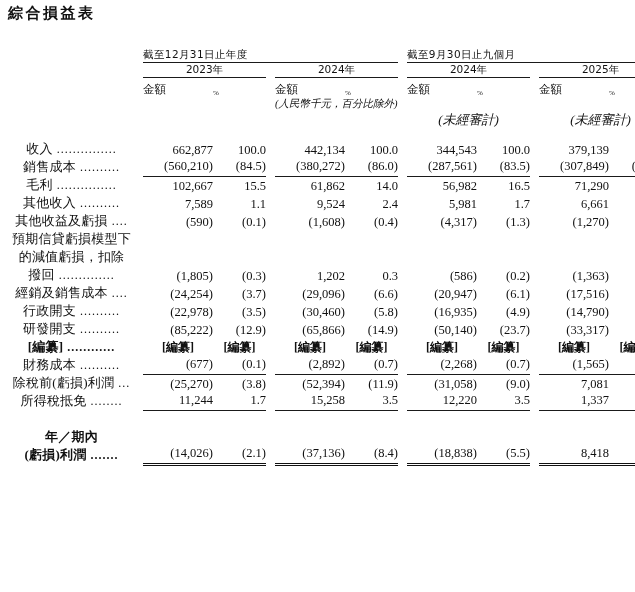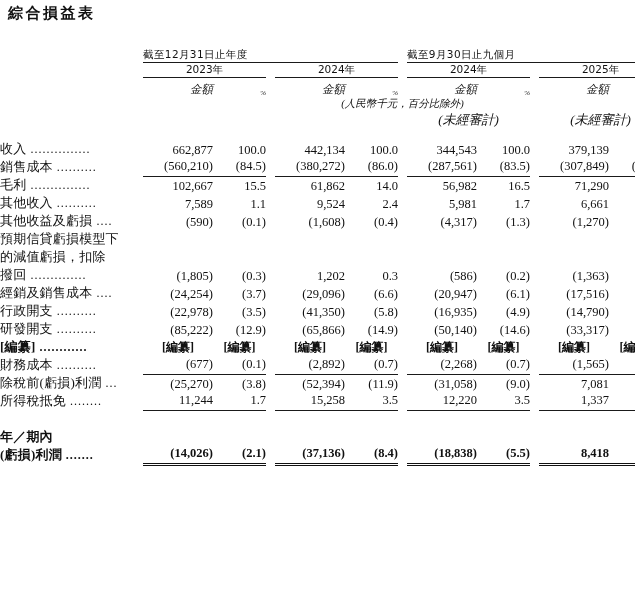--- a/index.html
+++ b/index.html
@@ -56,61 +56,60 @@
   .rule-top{border-bottom:1px solid #1a1a1a;}
   .yr-head{
     text-align:center;
     font-family:"DejaVu Sans","Liberation Sans",sans-serif;
     font-size:10.5px;
     font-weight:bold;
     padding-top:7px;padding-bottom:4px;
     white-space:nowrap;
   }
   .sub-head{
-    text-align:right;
+    text-align:left;
     font-size:11.5px;
     padding-top:8px;padding-bottom:2px;
     white-space:nowrap;
-    font-style:italic;
   }
   .sub-head.pct{font-size:7px;vertical-align:top;padding-top:11px;}
   .unit-note{
-    text-align:center;
     font-style:italic;
     font-size:10.5px;
     padding-top:6px;
     white-space:nowrap;
   }
   .audit-note{
     text-align:center;
     font-style:italic;
     font-size:13px;
     padding-top:5px;padding-bottom:2px;
     white-space:nowrap;
   }
 
   
   .lbl{
     font-size:13px;
     white-space:nowrap;
     padding-top:4.5px;padding-bottom:1px;
     letter-spacing:0.2px;
+    text-align:center;
   }
   .lbl .dots{letter-spacing:1px;font-size:12px;}
   .lbl-ind1{padding-left:14px;}
   .lbl-ind2{padding-left:28px;}
   .lbl.bold{font-weight:bold;}
   .num{
     text-align:right;
     font-size:12.5px;
     white-space:nowrap;
     padding-top:4.5px;padding-bottom:1px;
     padding-right:2px;
   }
-  .num.bold{font-weight:bold;}
+  .num.bold{font-weight:normal;}
   .num.tag{text-align:center;font-weight:bold;font-size:12px;padding-right:0;}
 
   .ul-single > .num, .ul-single > .numcell{
     border-bottom:1px solid #1a1a1a;
     padding-bottom:2px;
   }
   .dbl .num{
     border-bottom:3px double #111;
     padding-bottom:2px;
   }
@@ -310,39 +309,39 @@
           <td class="num numcell">(6.1)</td>
           <td></td>
           <td class="num numcell">(17,516)</td>
           <td class="num numcell">(4.6)</td>
         </tr>
         <tr>
           <td class="lbl"><span>行政開支</span><span class="dots"> ..........</span></td>
           <td class="num numcell">(22,978)</td>
           <td class="num numcell">(3.5)</td>
           <td></td>
-          <td class="num numcell">(41,350)</td>
+          <td class="num numcell">(30,460)</td>
           <td class="num numcell">(5.8)</td>
           <td></td>
           <td class="num numcell">(16,935)</td>
           <td class="num numcell">(4.9)</td>
           <td></td>
           <td class="num numcell">(14,790)</td>
           <td class="num numcell">(3.9)</td>
         </tr>
         <tr>
           <td class="lbl"><span>研發開支</span><span class="dots"> ..........</span></td>
           <td class="num numcell">(85,222)</td>
           <td class="num numcell">(12.9)</td>
           <td></td>
           <td class="num numcell">(65,866)</td>
           <td class="num numcell">(14.9)</td>
           <td></td>
           <td class="num numcell">(50,140)</td>
-          <td class="num numcell">(14.6)</td>
+          <td class="num numcell">(23.7)</td>
           <td></td>
           <td class="num numcell">(33,317)</td>
           <td class="num numcell">(8.8)</td>
         </tr>
         <tr>
           <td class="lbl bold"><span>[編纂]</span><span class="dots"> ............</span></td>
           <td class="num bold tag numcell">[編纂]</td>
           <td class="num bold tag numcell">[編纂]</td>
           <td></td>
           <td class="num bold tag numcell">[編纂]</td>

